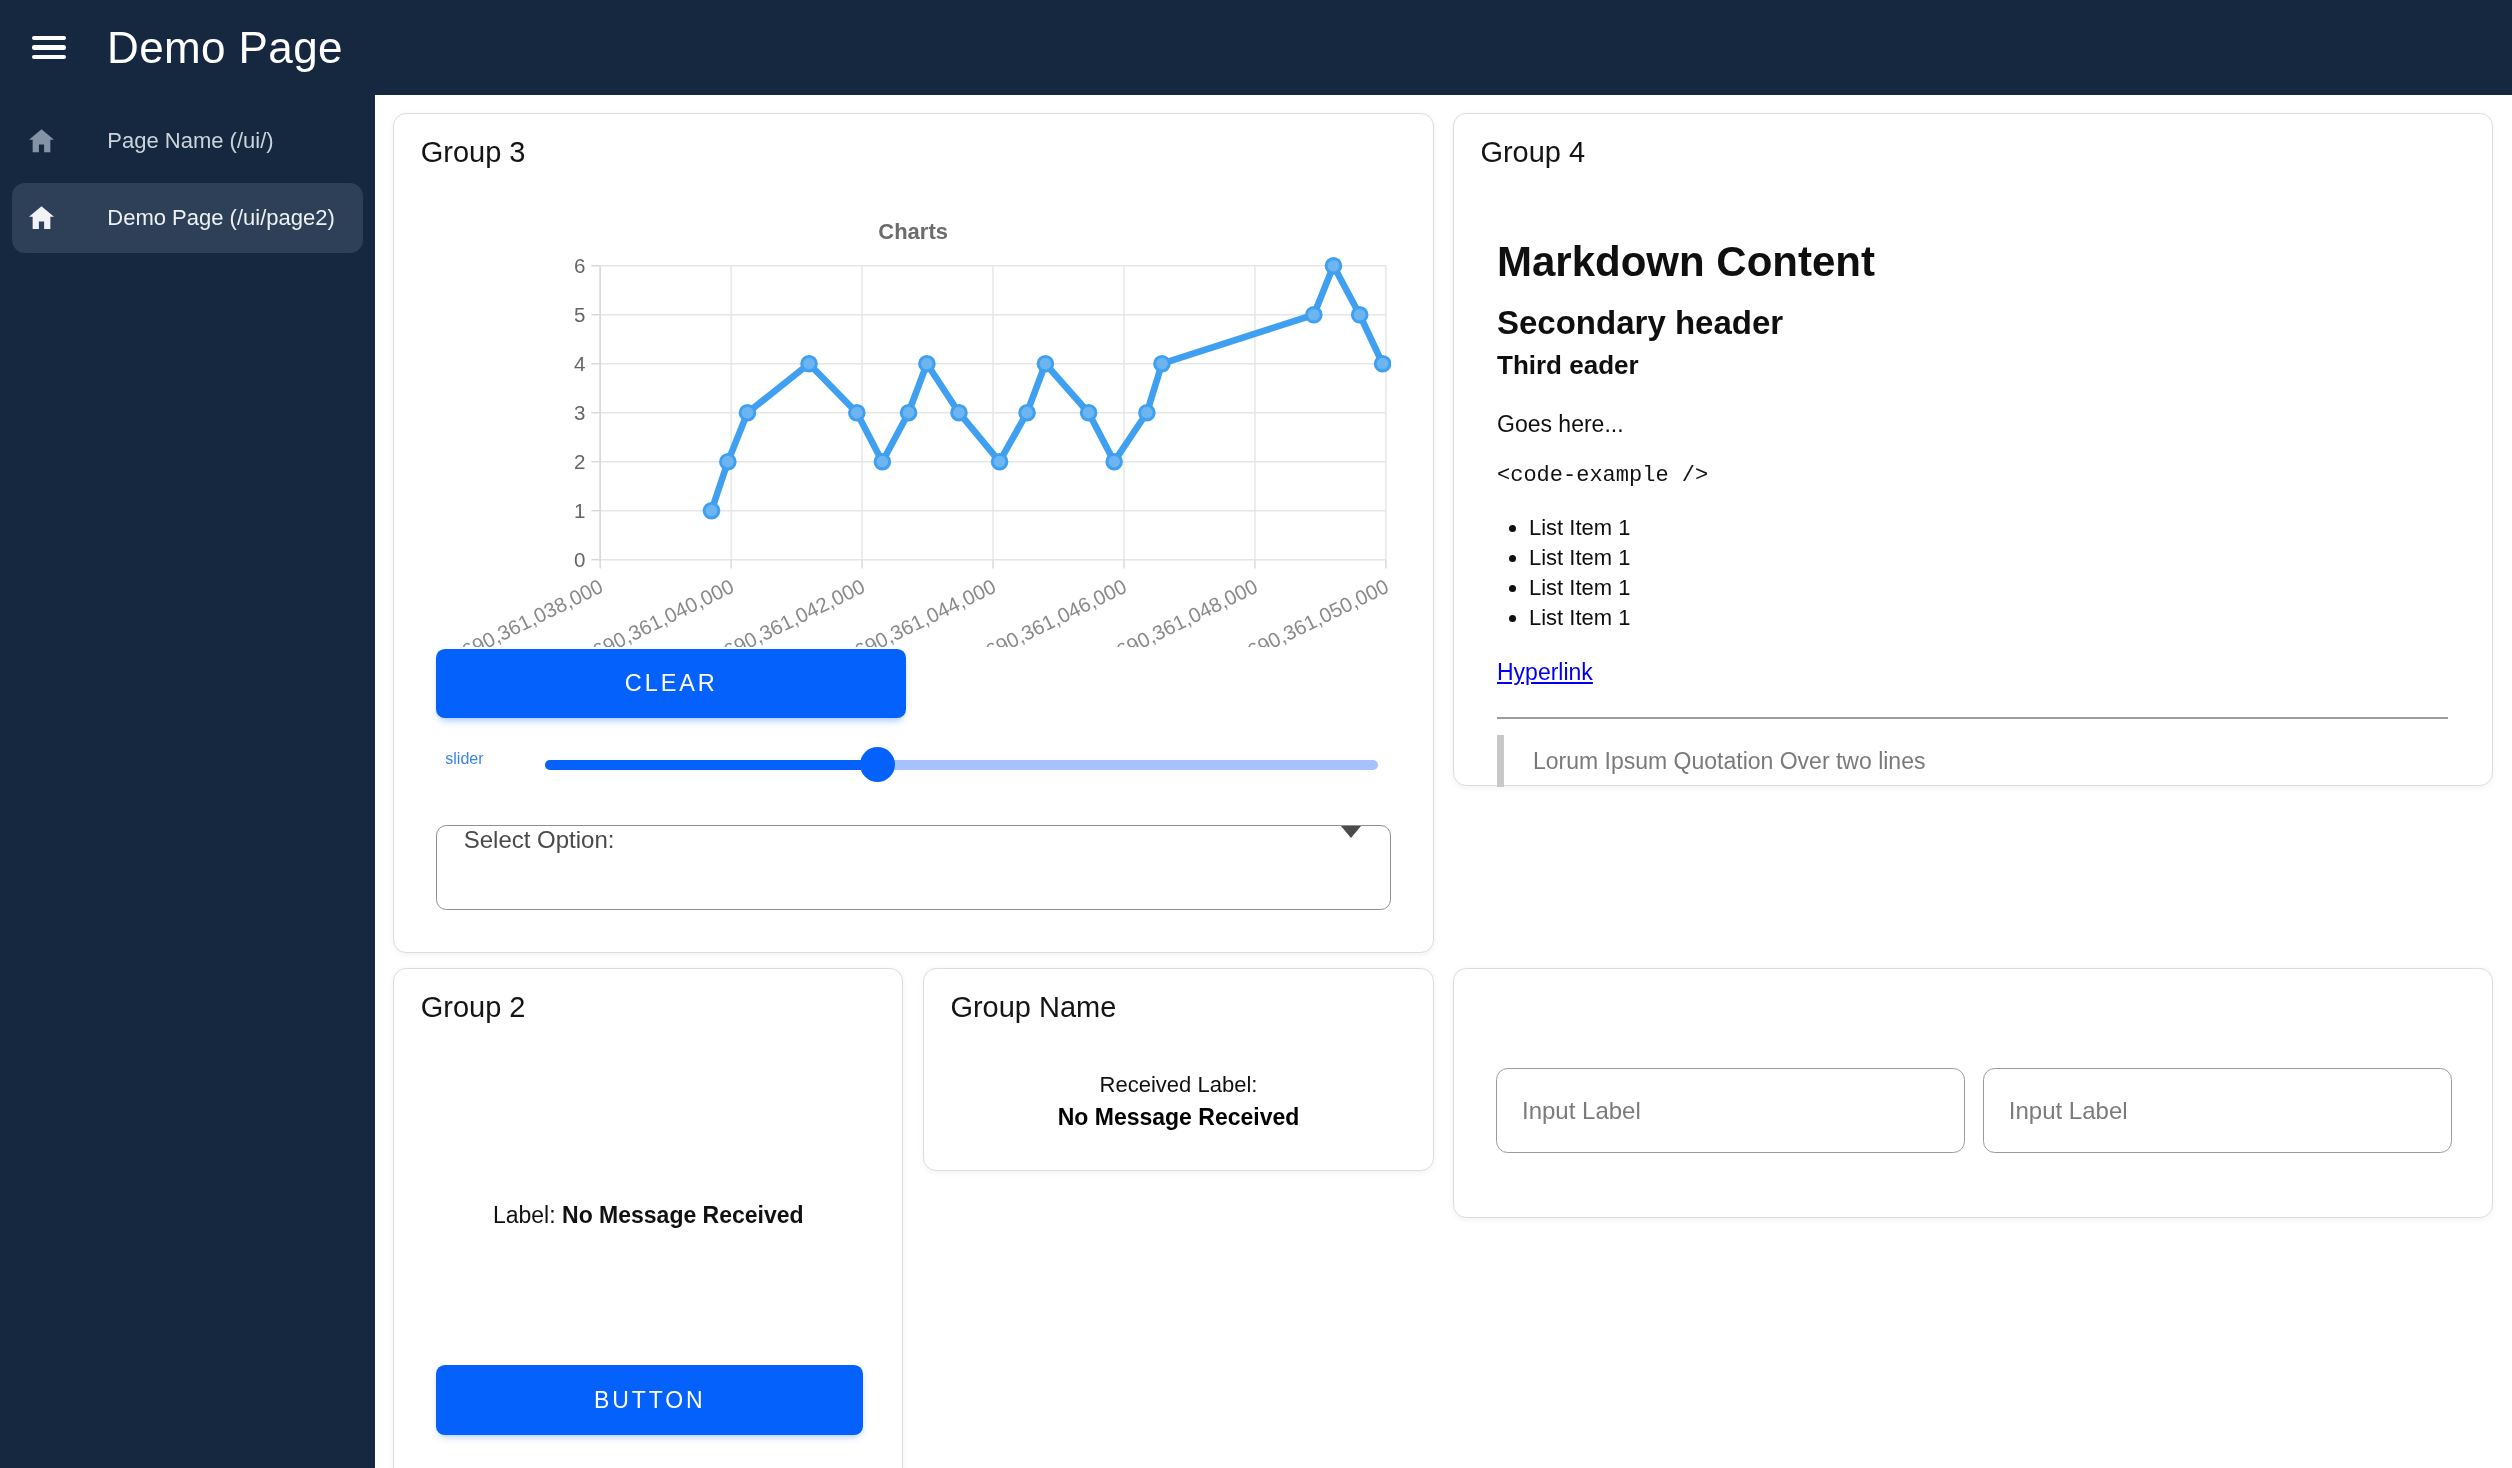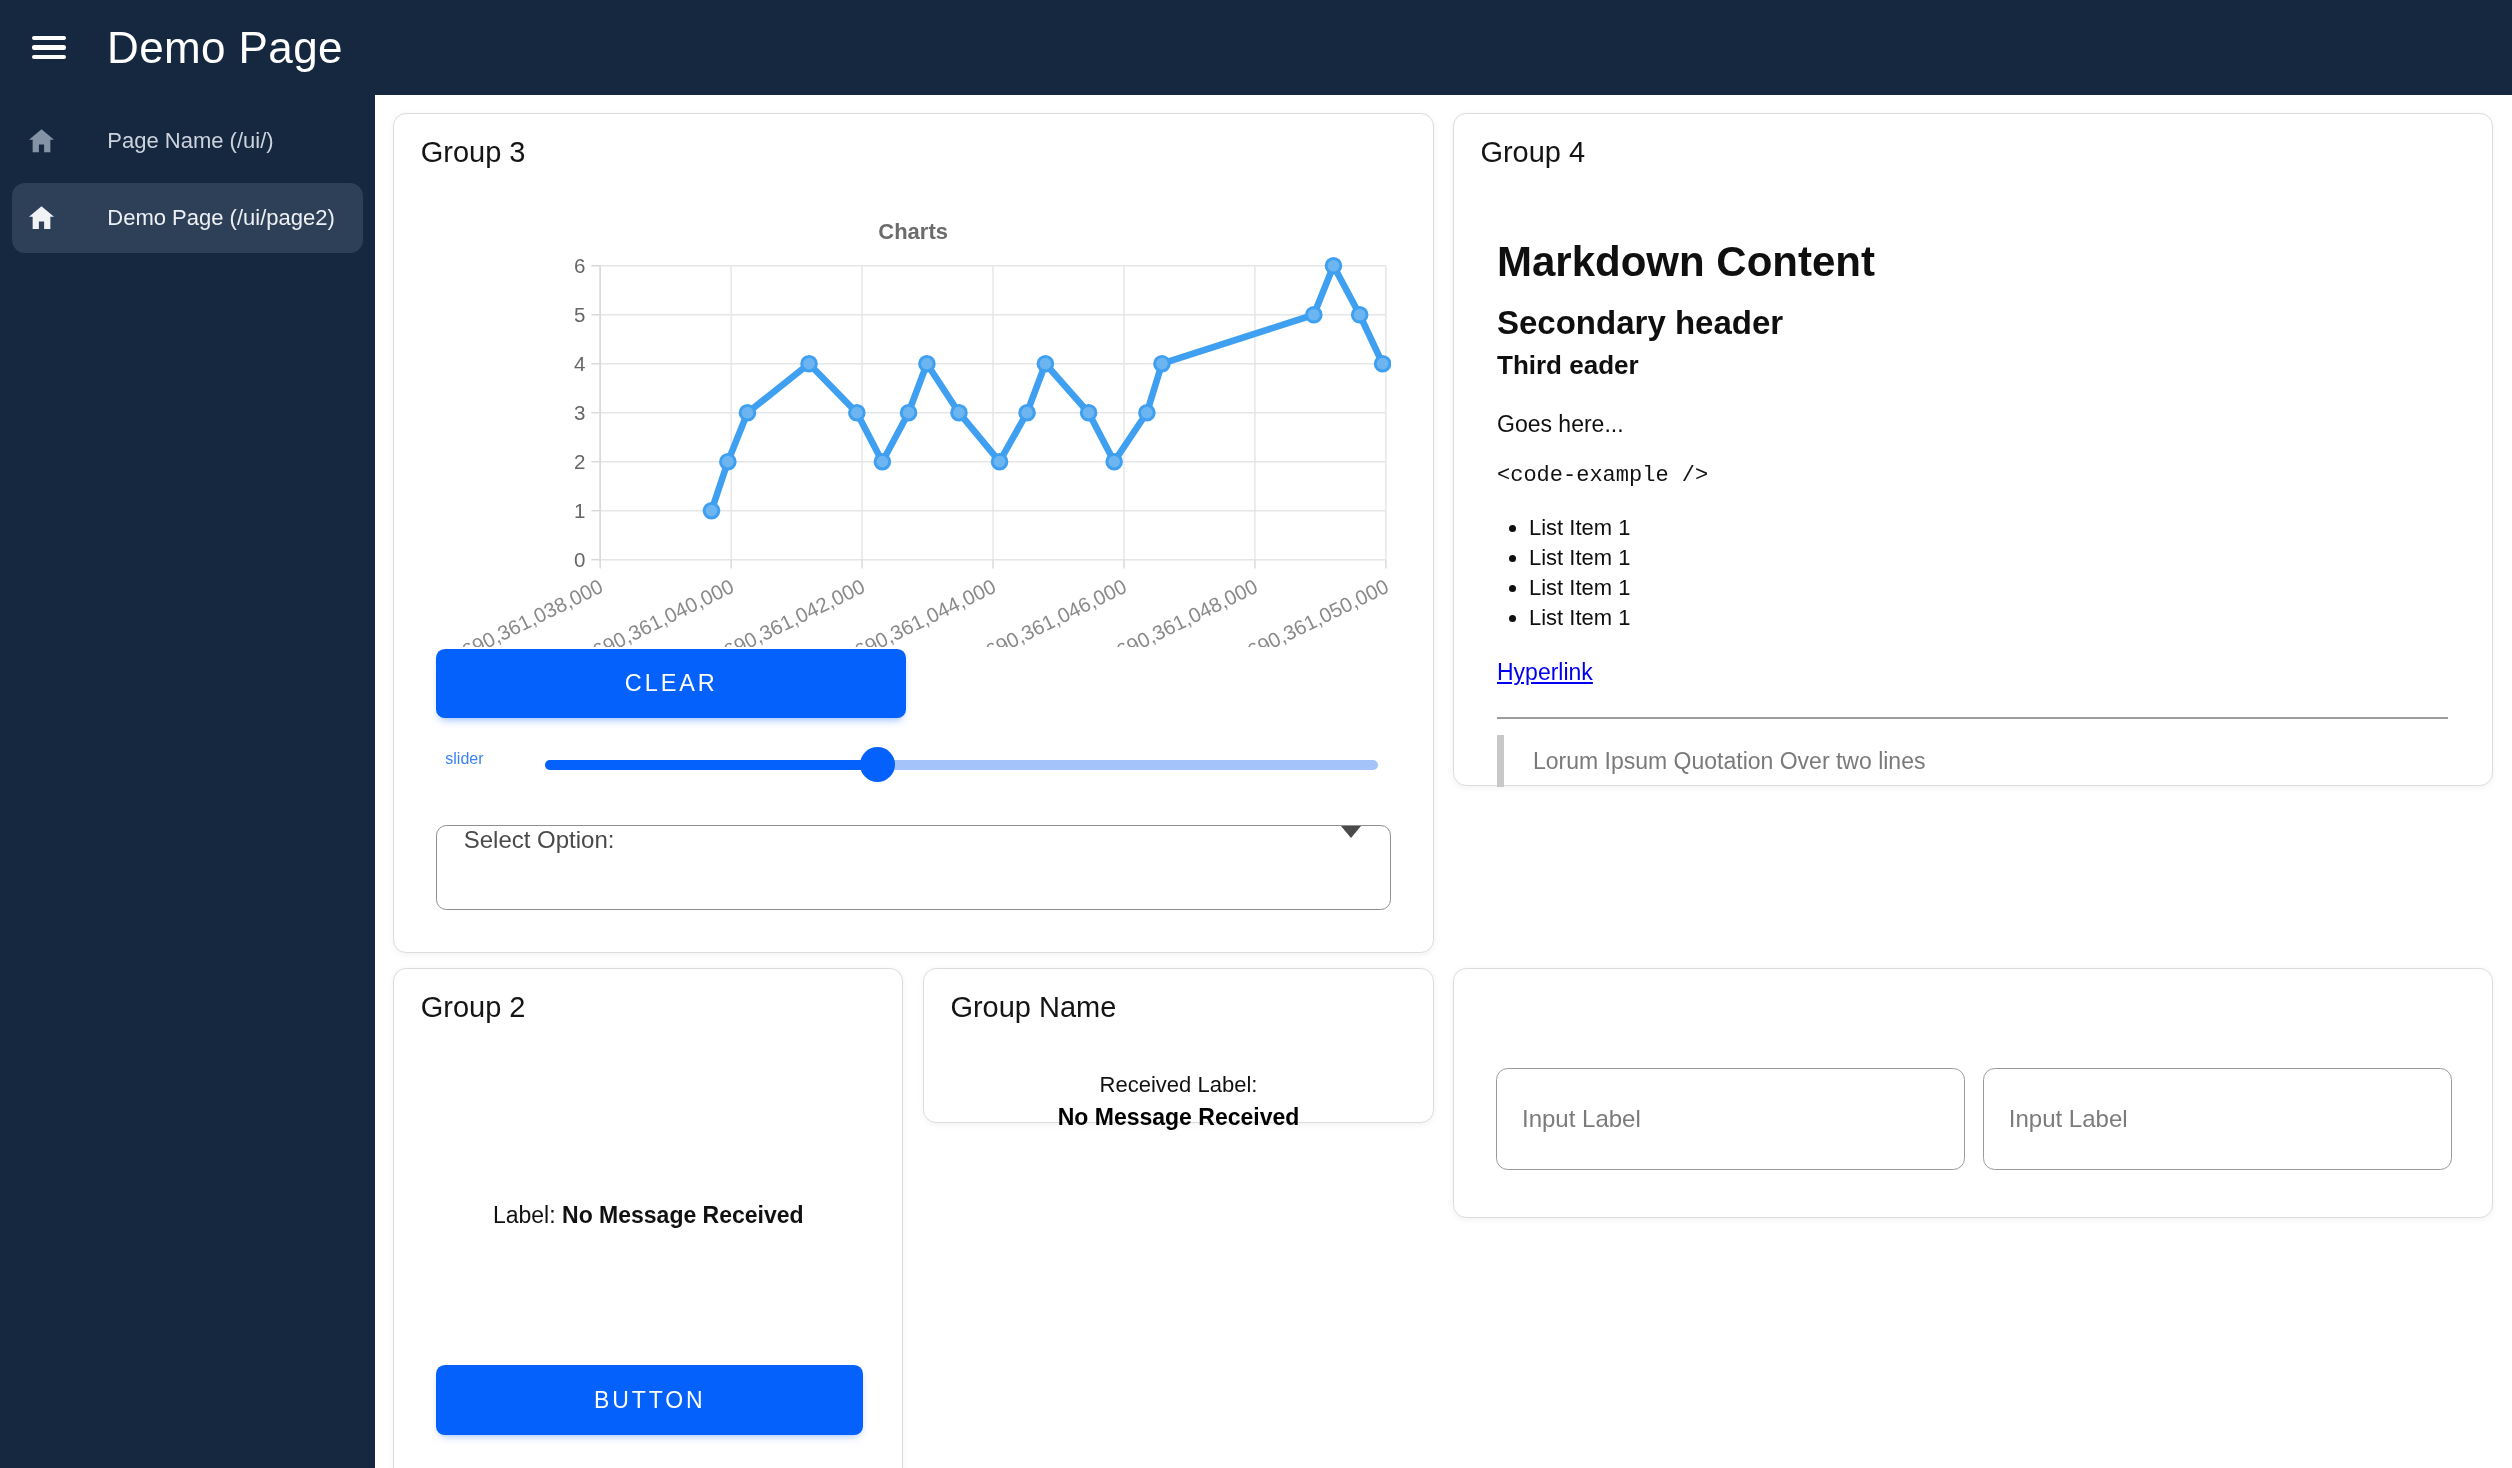--- a/index.html
+++ b/index.html
@@ -30,21 +30,21 @@
   .main { position: absolute; left: 375px; top: 95px; width: 2137px; height: 1373px;
     background: #ffffff; overflow: hidden; }
 
   .card { position: absolute; background: #ffffff; border: 1.5px solid #dcdcdc;
     border-radius: 13.2px; box-shadow: 0 1.5px 5.9px rgba(0,0,0,0.05); }
   .card-title { font-size: 29px; font-weight: 400; color: #141414; margin: 22px 0 0 26.4px; }
 
   #card-group3 { left: 18.3px;   top: 17.6px;   width: 1041px; height: 840px; }
   #card-group4 { left: 1078px; top: 17.6px;   width: 1040px; height: 673px; }
   #card-group2 { left: 18.3px;   top: 873px; width: 510px;  height: 645px; }
-  #card-groupname { left: 548px; top: 873px; width: 511px; height: 155px; }
+  #card-groupname { left: 548px; top: 873px; width: 511px; height: 203px; }
   #card-group5 { left: 1078px; top: 873px; width: 1040px; height: 250px; }
 
   
   #chart-svg { position: absolute; left: 42px; top: 93px; }
   .clear-btn { position: absolute; left: 42px; top: 535px; width: 470px; height: 69px;
     background: var(--primary); color: #ffffff; border: none; border-radius: 8.8px;
     font-family: "Liberation Sans", sans-serif; font-size: 23.5px; letter-spacing: 2.9px;
     cursor: pointer; box-shadow: 0 4.4px 8.8px -4.4px rgba(5,97,252,0.5); }
   .slider-label { position: absolute; left: 51px; top: 639px; font-size: 16px; color: #3b82f6; }
   .slider-track { position: absolute; left: 151px; top: 758px; width: 833px; height: 10.3px;
@@ -89,21 +89,21 @@
 
   
   .gn-label { position: absolute; left: 0; top: 103px; width: 100%; text-align: center;
     font-size: 22px; color: #111; }
   .gn-message { position: absolute; left: 0; top: 135px; width: 100%; text-align: center;
     font-size: 23px; font-weight: bold; color: #000; }
 
   
   .g5-inputs { position: absolute; left: 42px; top: 99px; width: 956px;
     display: flex; gap: 17.6px; }
-  .g5-inputs input { flex: 1; height: 102px; border: 1.5px solid #9b9b9b; border-radius: 11.7px;
+  .g5-inputs input { flex: 1; height: 85px; border: 1.5px solid #9b9b9b; border-radius: 11.7px;
     font-family: "Liberation Sans", sans-serif; font-size: 24px; color: #333;
     padding: 0 0 0 25px; outline: none; }
   .g5-inputs input::placeholder { color: #7b7b7b; opacity: 1; }
 </style>
 </head>
 <body>
 
 <header class="navbar">
   <div class="hamburger">
     <div class="bar"></div>

